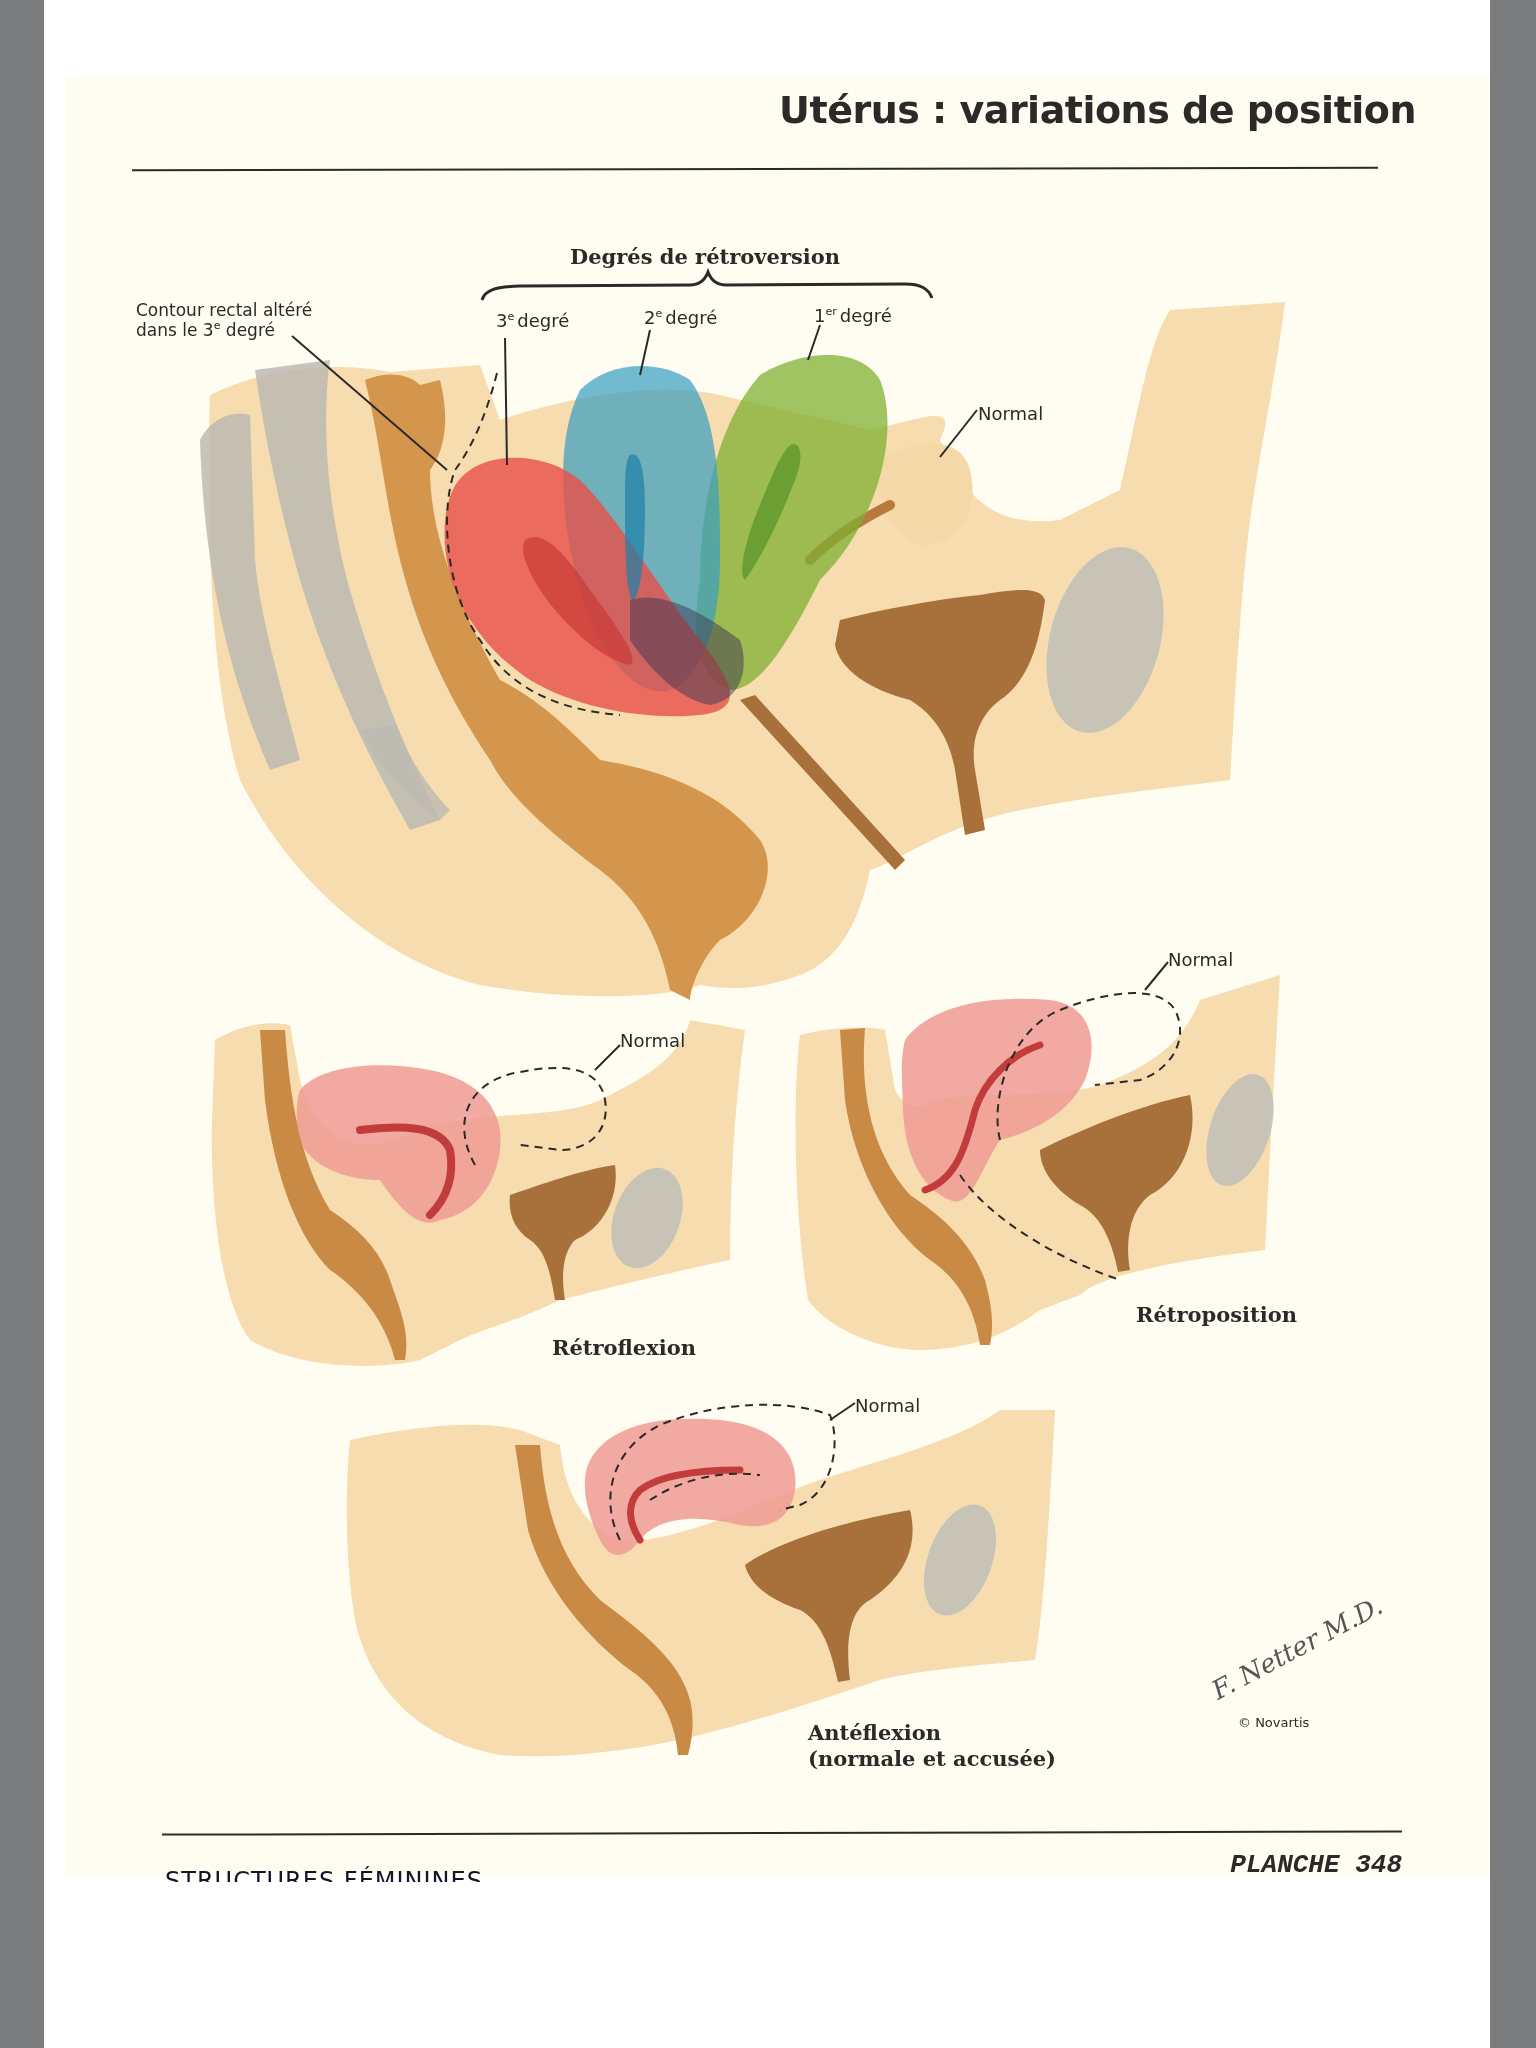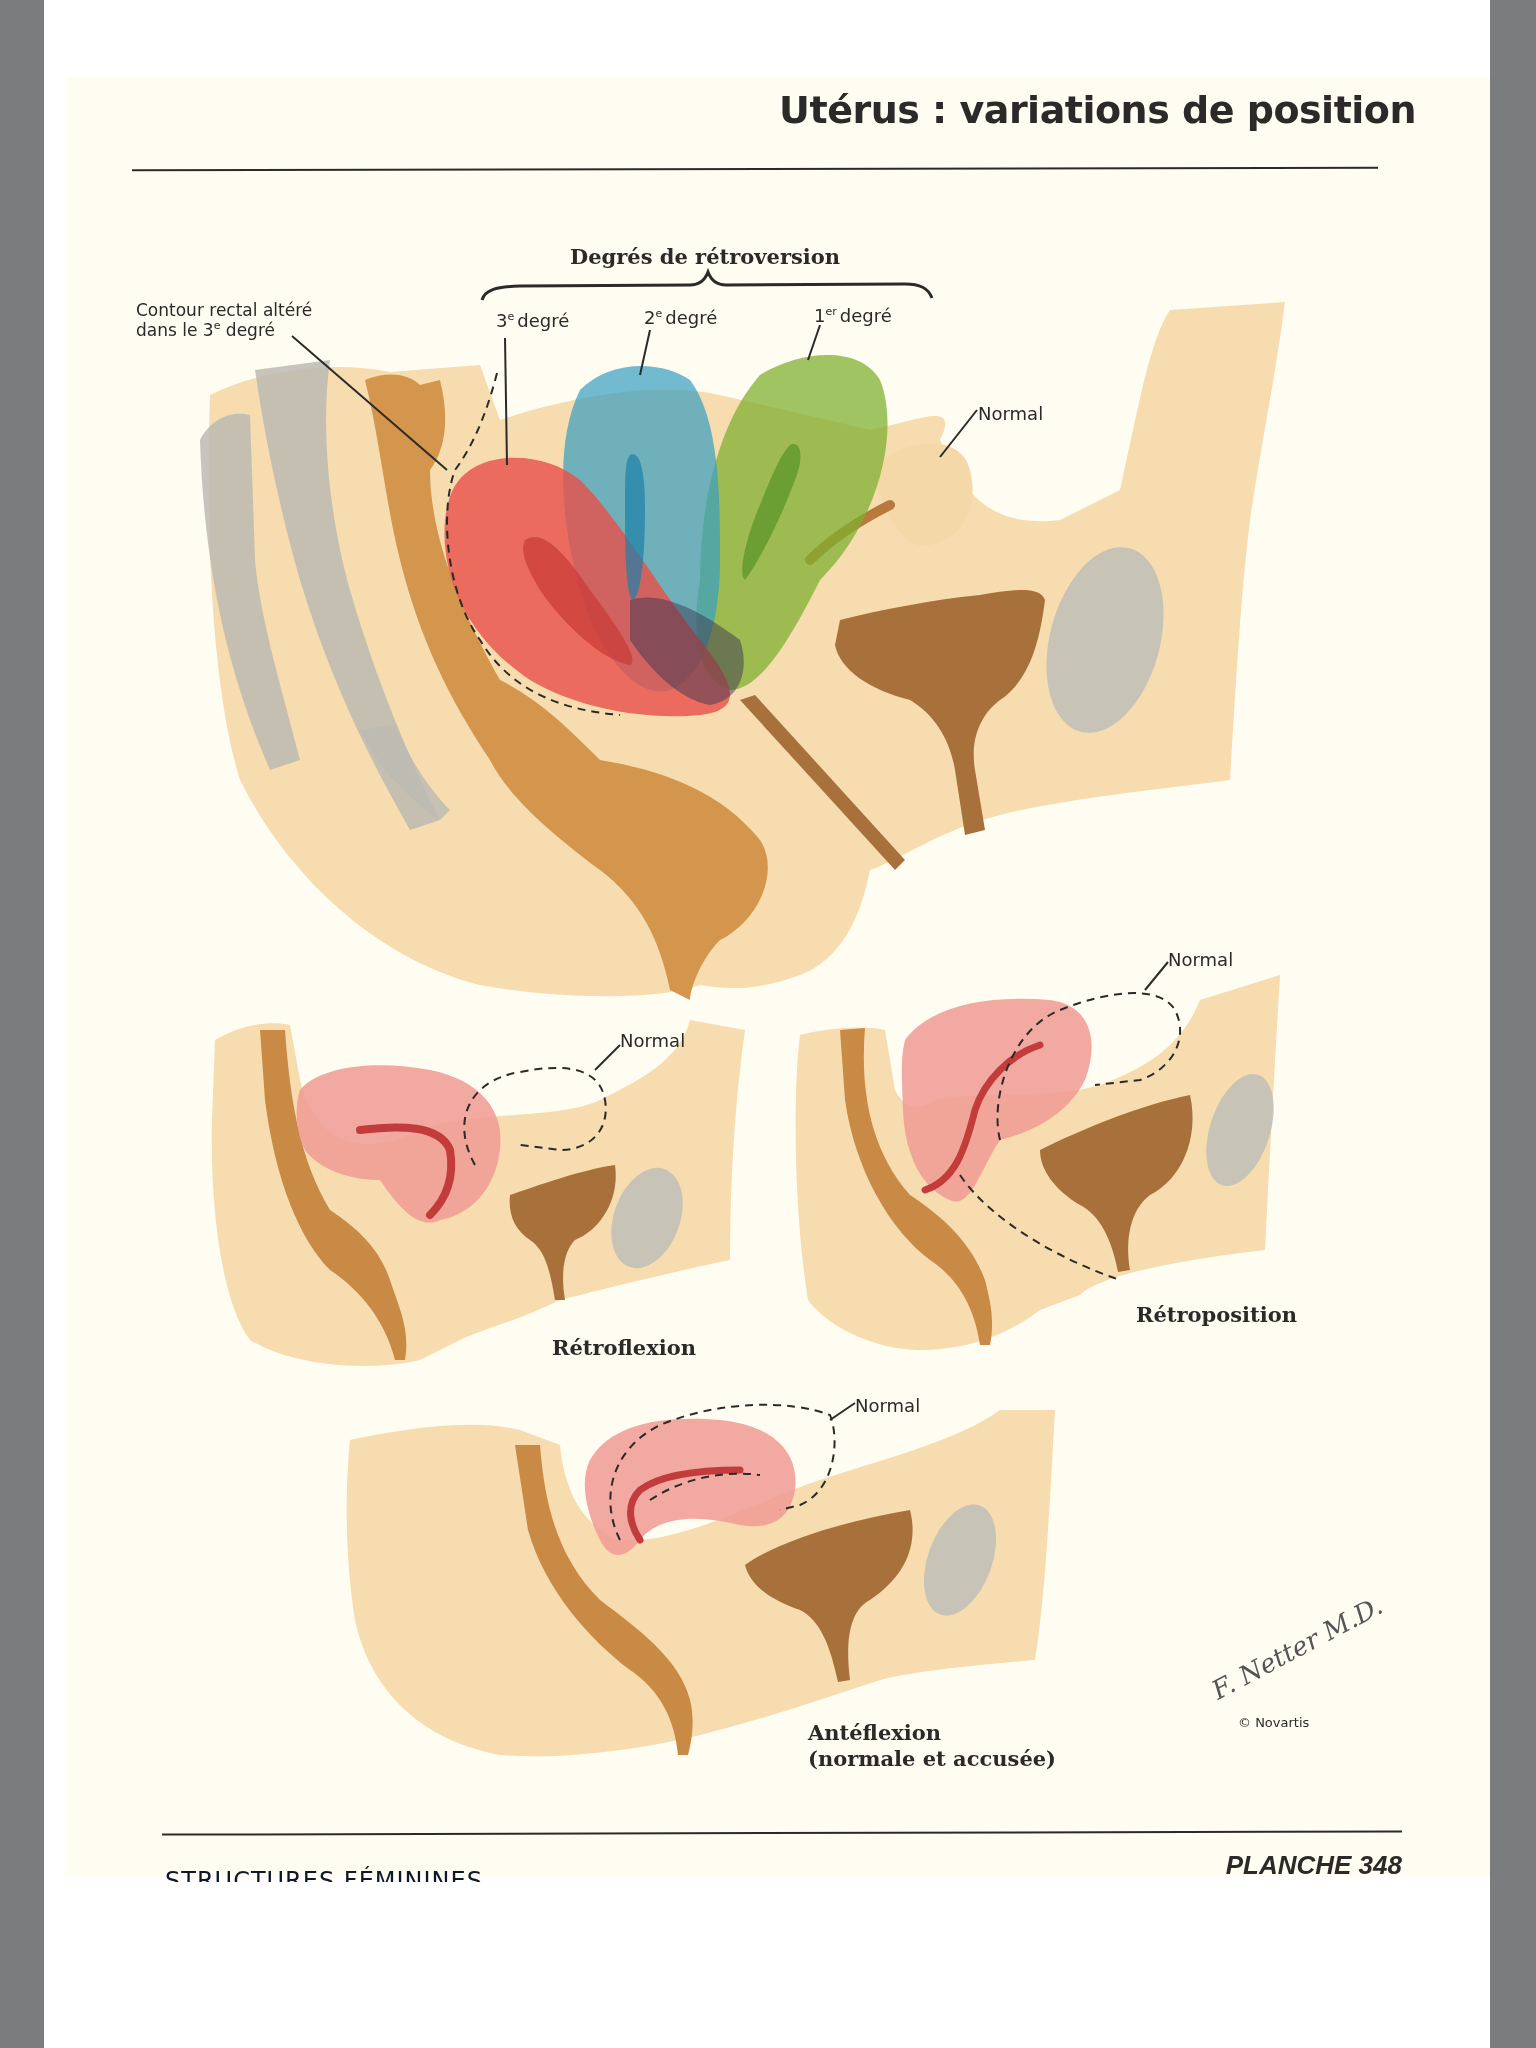--- a/index.html
+++ b/index.html
@@ -24,21 +24,21 @@
   .rule { position: absolute; height: 2px; background: #2b2a28; }
   .rule.top { left: 132px; width: 1246px; top: 168px; transform: rotate(-0.12deg); }
   .rule.bottom { left: 162px; width: 1240px; top: 1832px; transform: rotate(-0.15deg); }
   .footer-left {
     position: absolute; left: 165px; top: 1866px; height: 16px; overflow: hidden;
     font-family: "DejaVu Sans", sans-serif; font-size: 24px; color: #0f172a; letter-spacing: 1px;
     line-height: 30px;
   }
   .footer-right {
     position: absolute; right: 134px; top: 1850px;
-    font-family: Liberation Sans, sans-serif; font-style: italic; font-weight: bold;
+    font-family: Liberation Mono, monospace; font-style: italic; font-weight: bold;
     font-size: 26px; color: #2b2a28;
   }
   svg.art { position: absolute; left: 0; top: 0; width: 1536px; height: 2048px; }
   .lbl { font-family: "DejaVu Sans", sans-serif; fill: #2b2a28; }
   .lbl-bold { font-family: "DejaVu Serif", serif; font-weight: bold; fill: #2b2a28; }
 </style>
 </head>
 <body>
 
 <div class="page">

